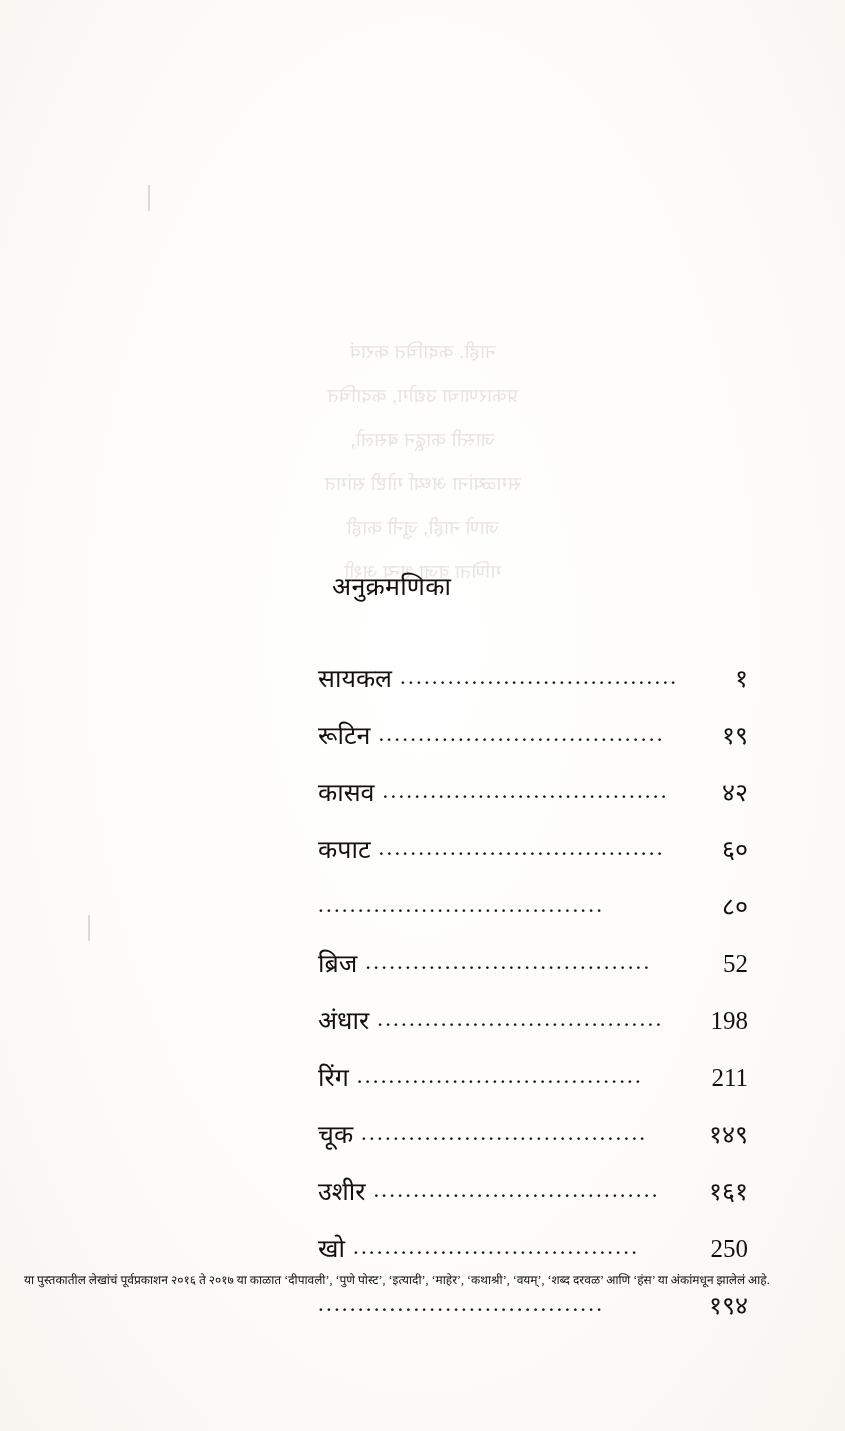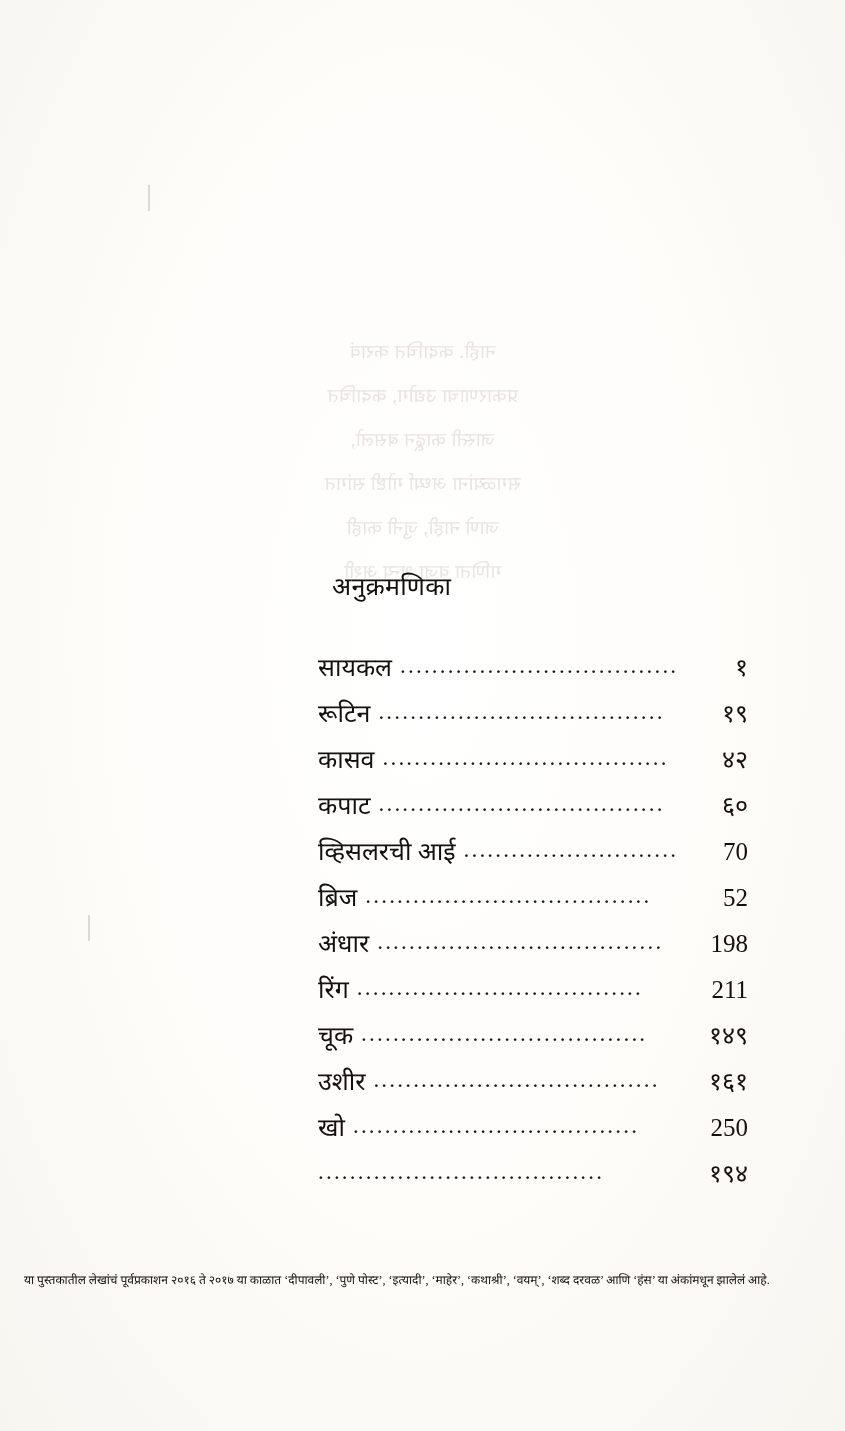--- a/index.html
+++ b/index.html
@@ -66,20 +66,21 @@
     width: 430px;
   }
 
   .toc-row {
     display: flex;
     align-items: baseline;
     height: 46px;
     font-size: 25px;
     line-height: 46px;
     white-space: nowrap;
+    margin-top: 11px;
   }
   .toc-title {
     padding-right: 8px;
   }
   .toc-dots {
     flex: 1 1 auto;
     overflow: hidden;
     white-space: nowrap;
     color: #1a1512;
     font-size: 23px;
@@ -152,23 +153,22 @@
       <span class="toc-page">४२</span>
     </div>
 
     <div class="toc-row">
       <span class="toc-title">कपाट</span>
       <span class="toc-dots">....................................</span>
       <span class="toc-page">६०</span>
     </div>
 
     <div class="toc-row">
-      <span class="toc-title">व्हिसलरची आई</span>
-      <span class="toc-dots">....................................</span>
-      <span class="toc-page">70</span>
+      <span class="toc-dots">....................................</span>
+      <span class="toc-page">८०</span>
     </div>
 
     <div class="toc-row">
       <span class="toc-title">ब्रिज</span>
       <span class="toc-dots">....................................</span>
       <span class="toc-page">52</span>
     </div>
 
     <div class="toc-row">
       <span class="toc-title">अंधार</span>

